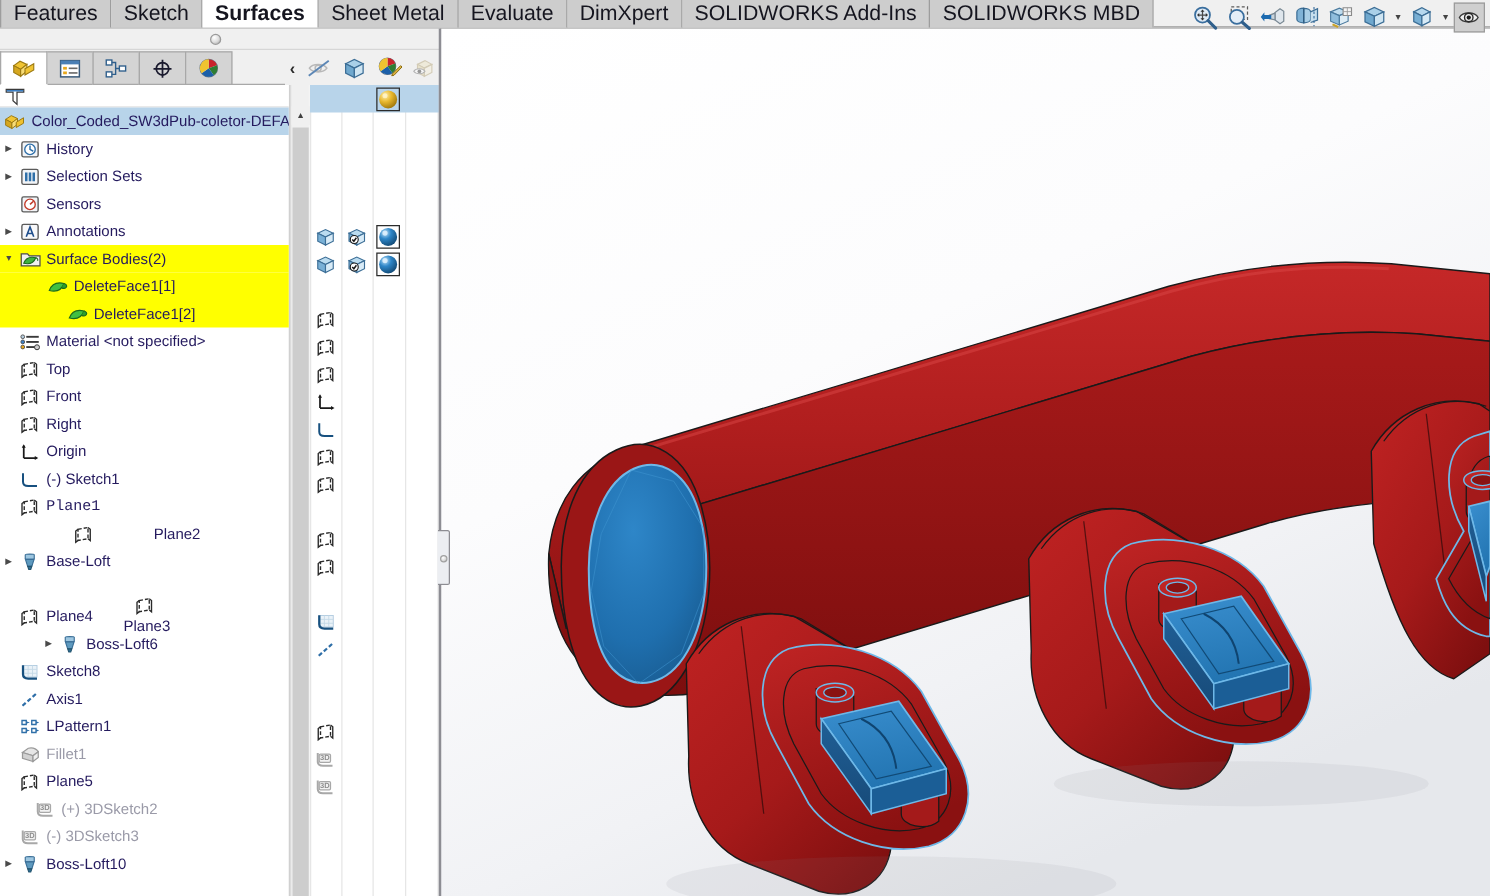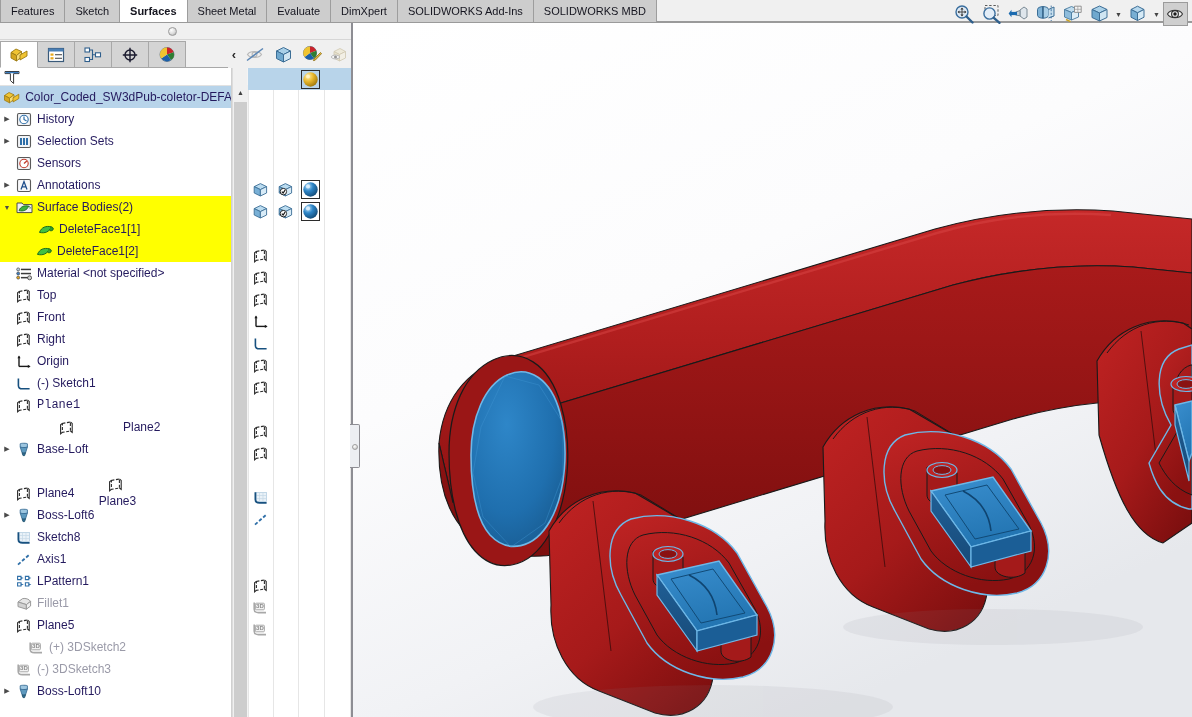--- a/index.html
+++ b/index.html
@@ -21,21 +21,21 @@
     border-bottom: 1px solid #9a9a9a;
     display: flex; align-items: flex-end;
   }
   #cmd-tabs .tabstrip { display: flex; align-items: flex-end; height: 23px; }
   .cmdtab {
     height: 23px; line-height: 22px;
     padding: 0 10px;
     background: #cdcdcd;
     border-right: 1px solid #9d9d9d;
     border-top: 1px solid #b9b9b9;
-    font-size: 11px;
+    font-size: 17px;
     color: #15151f;
     white-space: nowrap;
     cursor: default;
   }
   .cmdtab:first-child { border-left: 1px solid #9d9d9d; }
   .cmdtab.active {
     background: #ffffff;
     font-weight: bold;
     border-top: 1px solid #9d9d9d;
     position: relative;
@@ -508,21 +508,21 @@
           <div class="trow hl" style="padding-left: 22px;">
             <span class="arrow"></span>
             <span class="ico">
               <svg width="17" height="14" viewBox="0 0 17 14">
         <path d="M1.5 10.4 C3.4 5.2, 8 3.6, 13.2 4.8 C11.4 10, 6.8 11.6, 1.5 10.4 Z" fill="#41C041" stroke="#1C6B1C" stroke-width="1"></path>
         <path d="M13.2 4.8 C15 5.2, 15.8 6.6, 15 7.8 C14.2 9, 12.4 9, 11.4 8.2" fill="#2E9E2E" stroke="#1C6B1C" stroke-width="1"></path>
       </svg>
             </span>
             <span class="label">DeleteFace1[1]</span>
           </div>
-          <div class="trow hl" style="padding-left: 20px;">
+          <div class="trow hl" style="padding-left: 38px;">
             <span class="arrow"></span>
             <span class="ico">
               <svg width="17" height="14" viewBox="0 0 17 14">
         <path d="M1.5 10.4 C3.4 5.2, 8 3.6, 13.2 4.8 C11.4 10, 6.8 11.6, 1.5 10.4 Z" fill="#41C041" stroke="#1C6B1C" stroke-width="1"></path>
         <path d="M13.2 4.8 C15 5.2, 15.8 6.6, 15 7.8 C14.2 9, 12.4 9, 11.4 8.2" fill="#2E9E2E" stroke="#1C6B1C" stroke-width="1"></path>
       </svg>
             </span>
             <span class="label">DeleteFace1[2]</span>
           </div>
           <div class="trow" style="padding-left: 0px;">
@@ -642,21 +642,21 @@
             <span class="arrow"></span>
             <span class="ico">
               <svg width="16" height="15" viewBox="0 0 16 15">
         <path d="M3.4 3.4 L11.4 2 L11.4 11 L3.4 12.4 Z" fill="none" stroke="#2a2a2a" stroke-width="1.1" stroke-dasharray="3 1.6"></path>
         <path d="M3.4 3.4 L1.6 4.8 L1.6 13.8 L3.4 12.4" fill="none" stroke="#2a2a2a" stroke-width="1.1"></path>
         <path d="M11.4 2 L13.2 3.4 L13.2 12.4 L11.4 11" fill="none" stroke="#2a2a2a" stroke-width="1.1"></path>
       </svg>
             </span>
             <span class="label">Plane4</span>
           </div>
-          <div class="trow" style="padding-left: 0px;">
+          <div class="trow" style="padding-left: 0px; margin-left: 32px;">
             <span class="arrow">▶</span>
             <span class="ico">
               <svg width="16" height="15" viewBox="0 0 16 15">
         <path d="M4.2 1.8 C4.2 1.1, 11.4 1.1, 11.4 1.8 L11.4 5 C11.4 5.7, 4.2 5.7, 4.2 5 Z" fill="#9DC6E0" stroke="#3A6E96" stroke-width="0.9"></path>
         <path d="M4.2 5 C4.2 5.7, 11.4 5.7, 11.4 5 L9.6 10.6 C9.6 11.4, 6 11.4, 6 10.6 Z" fill="#5E9ABF" stroke="#3A6E96" stroke-width="0.9"></path>
         <path d="M6 10.6 C6 11.3, 9.6 11.3, 9.6 10.6 L8.6 13.6 L7 13.6 Z" fill="#2E6E96" stroke="#24556F" stroke-width="0.9"></path>
       </svg>
             </span>
             <span class="label">Boss-Loft6</span>
           </div>

